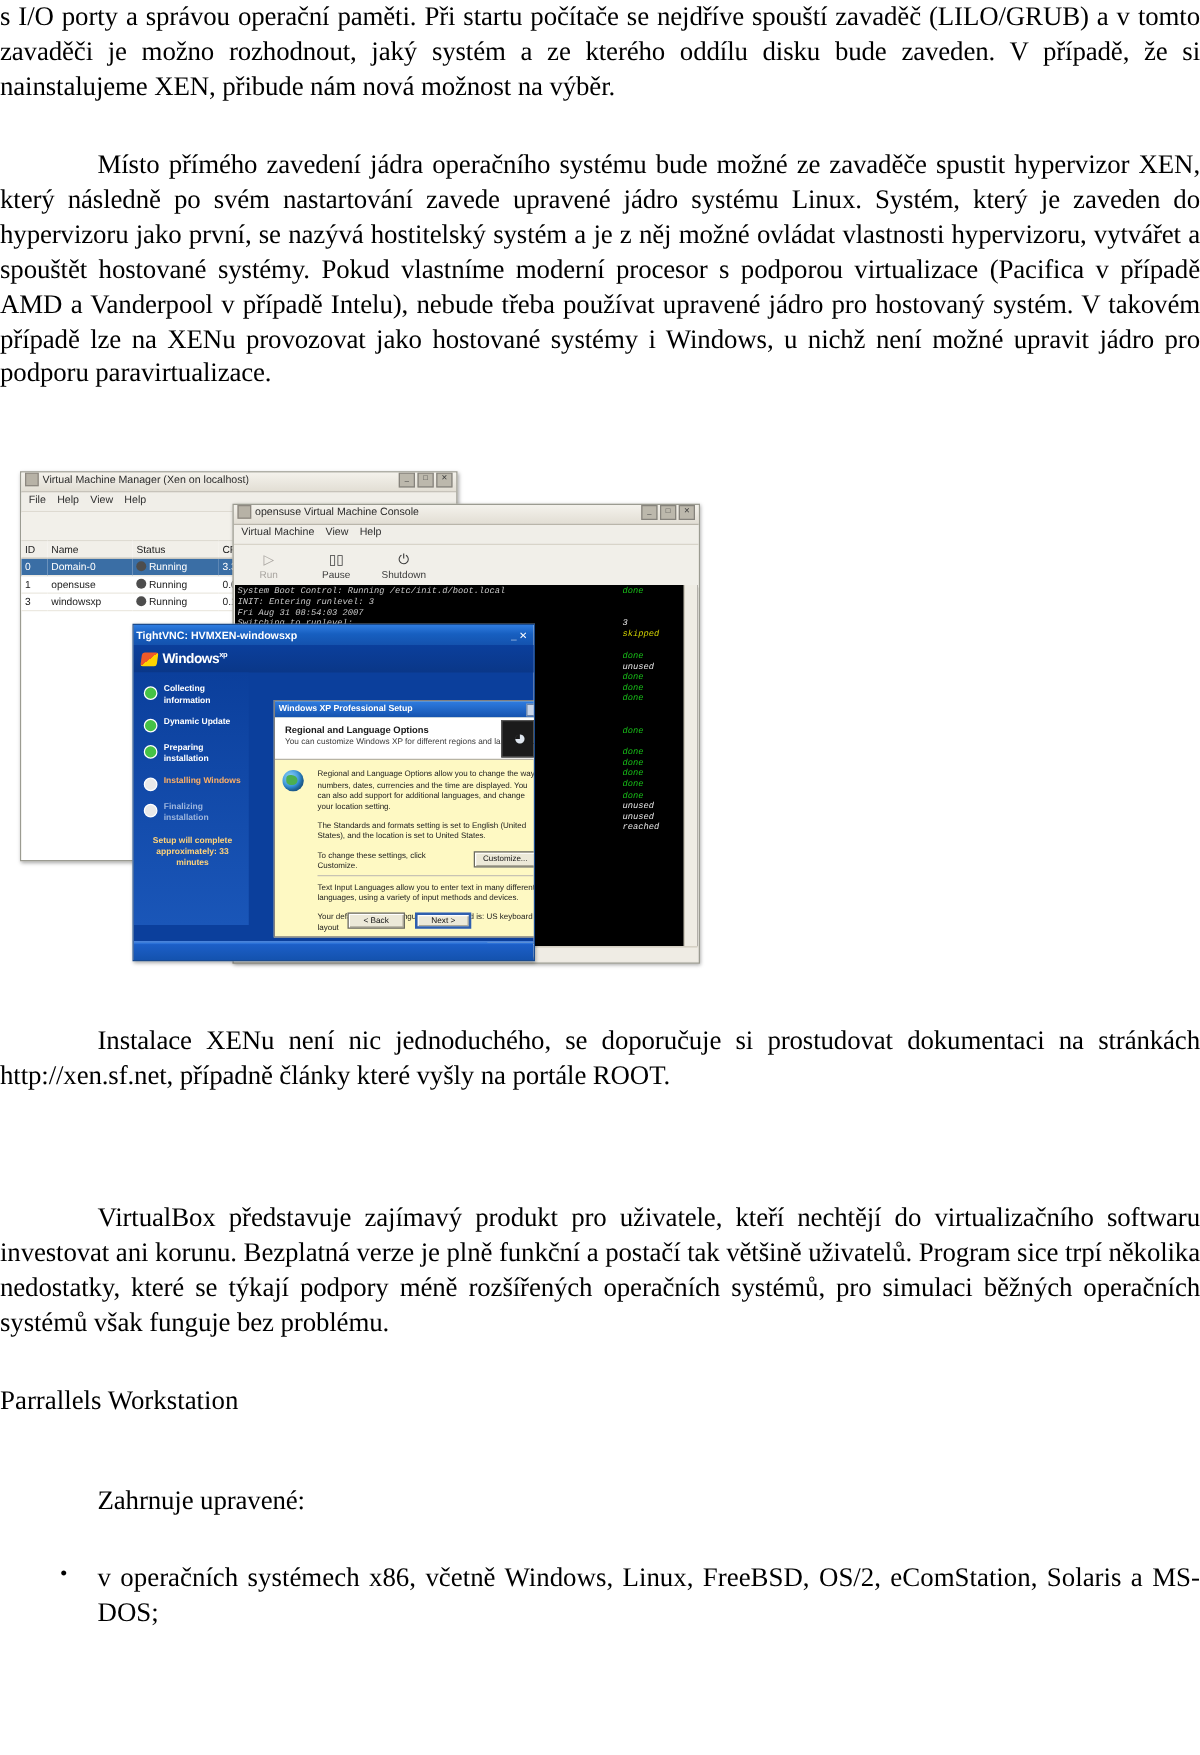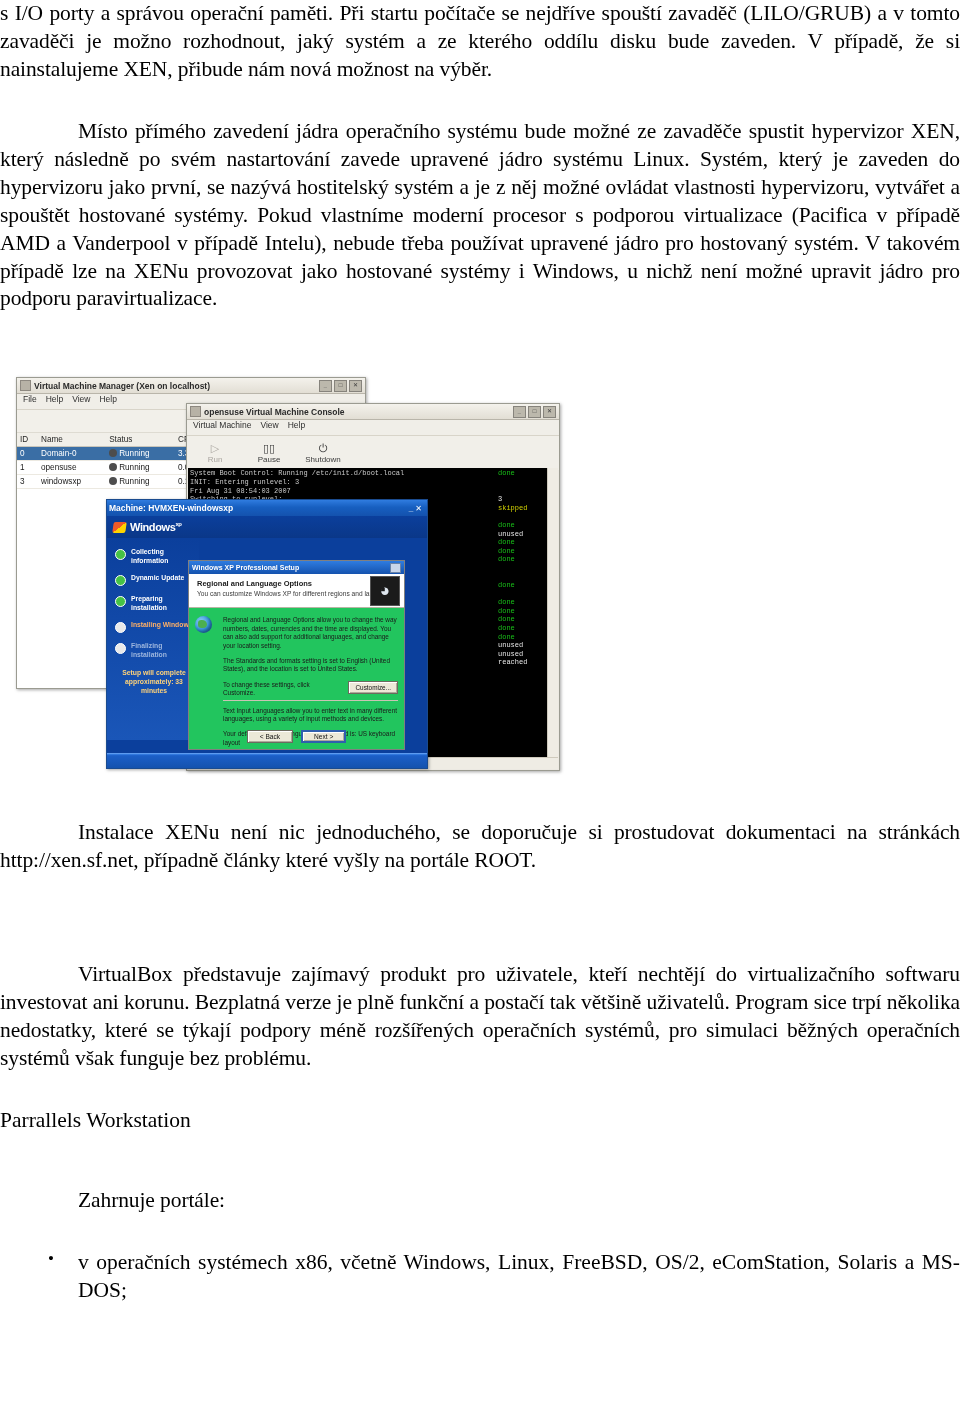--- a/index.html
+++ b/index.html
@@ -55,24 +55,24 @@
     box-shadow: 1px 1px 3px rgba(0,0,0,.35);
     background: #ece9e2;
     font-family: "Liberation Sans", "DejaVu Sans", sans-serif;
     overflow: hidden;
   }
   .titlebar {
     height: 15px;
     background: linear-gradient(to bottom,#f4f2ec 0%, #e2ded4 100%);
     border-bottom: 1px solid #b9b5aa;
     display: flex;
-    align-items: center;
+    align-items: flex-start;
     padding: 0 2px;
     font-size: 8.5px;
-    font-weight: bold;
+    font-weight: normal;
     color: #2b2b2b;
     white-space: nowrap;
   }
   .titlebar .tb-icon {
     width: 9px; height: 9px;
     margin: 0 3px 0 1px;
     background: #b7b2a6;
     border: 1px solid #8d8880;
     flex: 0 0 auto;
   }
@@ -142,21 +142,21 @@
   .con-tool { display:flex; flex-direction:column; align-items:center; gap:1px; width:36px; }
   .con-tool .g { font-size: 11px; line-height: 11px; }
   .con-tool.disabled { color:#a9a5a0; }
   .term {
     position:absolute; left:1px; right:1px; top:64px; bottom:13px;
     background:#000; color:#c8c8c8;
     font-family: "Liberation Mono", "DejaVu Sans Mono", monospace;
     font-size: 7px; line-height: 8.6px; overflow:hidden;
     padding: 1px 2px;
   }
-  .term .row { display:flex; white-space: pre; }
+  .term .row { display:flex; white-space: pre; font-style: italic; }
   .term .msg { flex: 1 1 auto; overflow:hidden; }
   .term .st { width: 58px; flex: 0 0 auto; text-align:left; }
   .green { color:#18c018;padding-left:24px; }
   .yellow { color:#d2d200; }
   .white { color:#e6e6e6; }
   .term-scroll {
     position:absolute; right:1px; top:64px; bottom:13px; width:10px;
     background:#efece4; border-left:1px solid #cfcabd;
   }
   .term-hscroll {
@@ -200,22 +200,22 @@
   .xp-bullet.pending { background:#e9e9e9; }
   .xp-step-label { font-size:6.8px; font-weight:bold; color:#ffffff; line-height:8.5px; font-family:"Liberation Sans",sans-serif;}
   .xp-step.current .xp-step-label { color:#ffb066; }
   .xp-step.future .xp-step-label { color:#9db6de; }
   .xp-eta {
     margin-top: 6px; text-align:center; color:#ffd37a;
     font-size:6.8px; font-weight:bold; line-height:9px;
     font-family:"Liberation Sans",sans-serif;
   }
   .xp-dialog {
-    position:absolute; left:81px; top:44px; width: 215px; height: 188px;
-    background:#22c55e; border:1px solid #808080;
+    position:absolute; left:112px; top:44px; width: 215px; height: 188px;
+    background:#fef9c3; border:1px solid #808080;
     font-family:"Liberation Sans",sans-serif;
   }
   .xp-dlg-title {
     height:13px; background: linear-gradient(to bottom,#2f7ce0,#1452ae);
     color:#fff; font-size:7px; font-weight:bold; display:flex; align-items:center;
     padding:0 3px;
   }
   .xp-dlg-title .mini { margin-left:auto; width:9px;height:8px;background:#c9d6ea;border:1px solid #6a83a8;}
   .xp-dlg-head {
     background:#ffffff; border-bottom:1px solid #b8b4a4;
@@ -421,21 +421,21 @@
           <div class="row"><span class="msg">&nbsp;</span><span class="st "></span></div>
           <div class="row"><span class="msg">eth9 login: _</span><span class="st "></span></div>
         </div>
       <div class="term-scroll"></div>
       <div class="term-hscroll"></div>
     </div>
 
     <div class="win" id="vnc">
       <div class="xp-titlebar">
         <span class="tb-icon"></span>
-        <span class="tb-title">Machine: HVMXEN-windowsxp</span>
+        <span class="tb-title">TightVNC: HVMXEN-windowsxp</span>
         <span class="xp-btns">
           <span>_</span>
           <span>✕</span>
         </span>
       </div>
       <div class="xp-host">
         <div class="xp-banner">
           <span class="xp-flag"></span>
           <span class="xp-wordmark"><span>Windows</span><sup>xp</sup></span>
         </div>
@@ -517,21 +517,21 @@
 
   <div class="spacer-md"></div>
 
   <h3 class="section-heading">Parrallels Workstation</h3>
 
   <div class="spacer-sm"></div>
 
 
   <div class="spacer-md"></div>
 
-  <p class="body-par indent">Zahrnuje portále:</p>
+  <p class="body-par indent">Zahrnuje upravené:</p>
 
   <div class="spacer-md"></div>
 
   <ul class="doc-list">
     <li>v operačních systémech x86, včetně Windows, Linux, FreeBSD, OS/2, eComStation, Solaris a MS-DOS;</li>
 
   </ul>
 
 </div>
 

